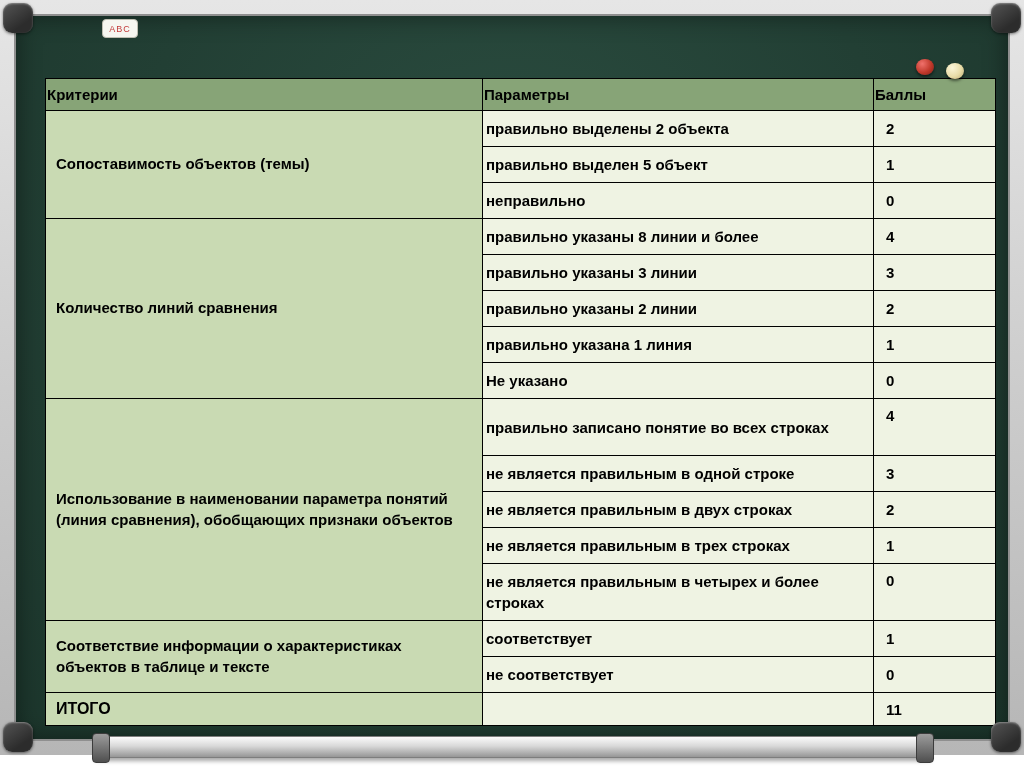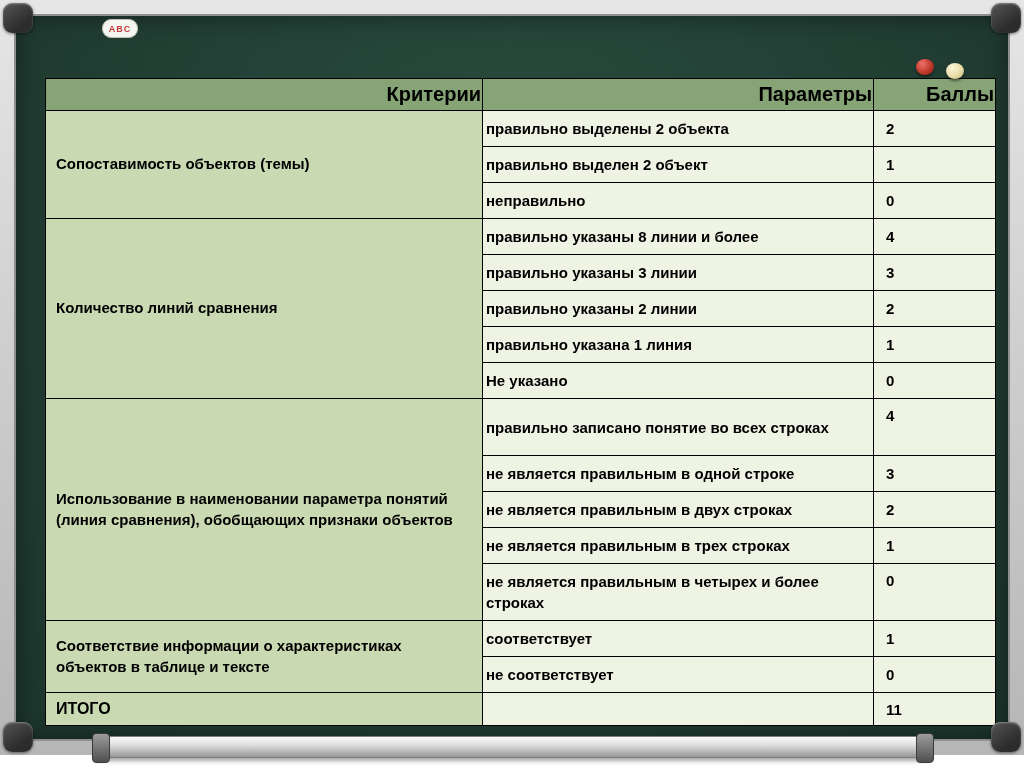--- a/index.html
+++ b/index.html
@@ -46,22 +46,22 @@
   .tray-cap{
     position:absolute;top:-4px;width:16px;height:28px;
     background:linear-gradient(180deg,#9c9c9c,#4f4f4f);
     border:1px solid #3c3c3c;border-radius:4px;
   }
   .tray-cap.left{left:-4px;}
   .tray-cap.right{right:-4px;}
   
   .abc-sticker{
     position:absolute;left:86px;top:3px;width:34px;height:17px;
-    background:#f6f6f0;border:1px solid #bdbdb0;border-radius:9px;
-    font-size:9px;font-weight:bold;color:#c23b3b;
+    background:#f6f6f0;border:1px solid #bdbdb0;border-radius:4px;
+    font-size:9px;font-weight:normal;color:#c23b3b;
     display:flex;align-items:center;justify-content:center;
     letter-spacing:1px;z-index:4;
   }
   .magnet{
     position:absolute;width:18px;height:16px;border-radius:50%;
     box-shadow:0 2px 3px rgba(0,0,0,.5);z-index:4;
   }
   .magnet-red{left:900px;top:43px;background:radial-gradient(circle at 35% 30%, #f0716b 0%, #c0392b 55%, #7e1d14 100%);}
   .magnet-cream{left:930px;top:47px;background:radial-gradient(circle at 35% 30%, #fbf6d8 0%, #e8dca8 55%, #b7a96f 100%);}
   
@@ -81,22 +81,22 @@
     z-index:3;
   }
   .criteria-table th,.criteria-table td{
     border:1px solid #000;
     vertical-align:middle;
     box-sizing:border-box;
   }
   .criteria-table th{
     height:32px;
     background:#87a477;
-    text-align:right;
-    font-size:20px;
+    text-align:left;
+    font-size:15px;
   }
   td.crit{
     background:#c9dab3;
     padding:0 10px;
     line-height:1.35;
   }
   td.param{
     background:#eff3e3;
     padding:4px 3px;
     line-height:1.4;
@@ -138,21 +138,21 @@
         </tr>
       </thead>
       <tbody>
 
         <tr class="row">
           <td class="crit" rowspan="3">Сопоставимость объектов  (темы)</td>
           <td class="param">правильно выделены 2 объекта</td>
           <td class="pts">2</td>
         </tr>
         <tr class="row">
-          <td class="param">правильно выделен 2 объект</td>
+          <td class="param">правильно выделен 5 объект</td>
           <td class="pts">1</td>
         </tr>
         <tr class="row">
           <td class="param">неправильно</td>
           <td class="pts">0</td>
         </tr>
 
         <tr class="row">
           <td class="crit" rowspan="5">Количество линий сравнения</td>
           <td class="param">правильно указаны 8  линии и более</td>

